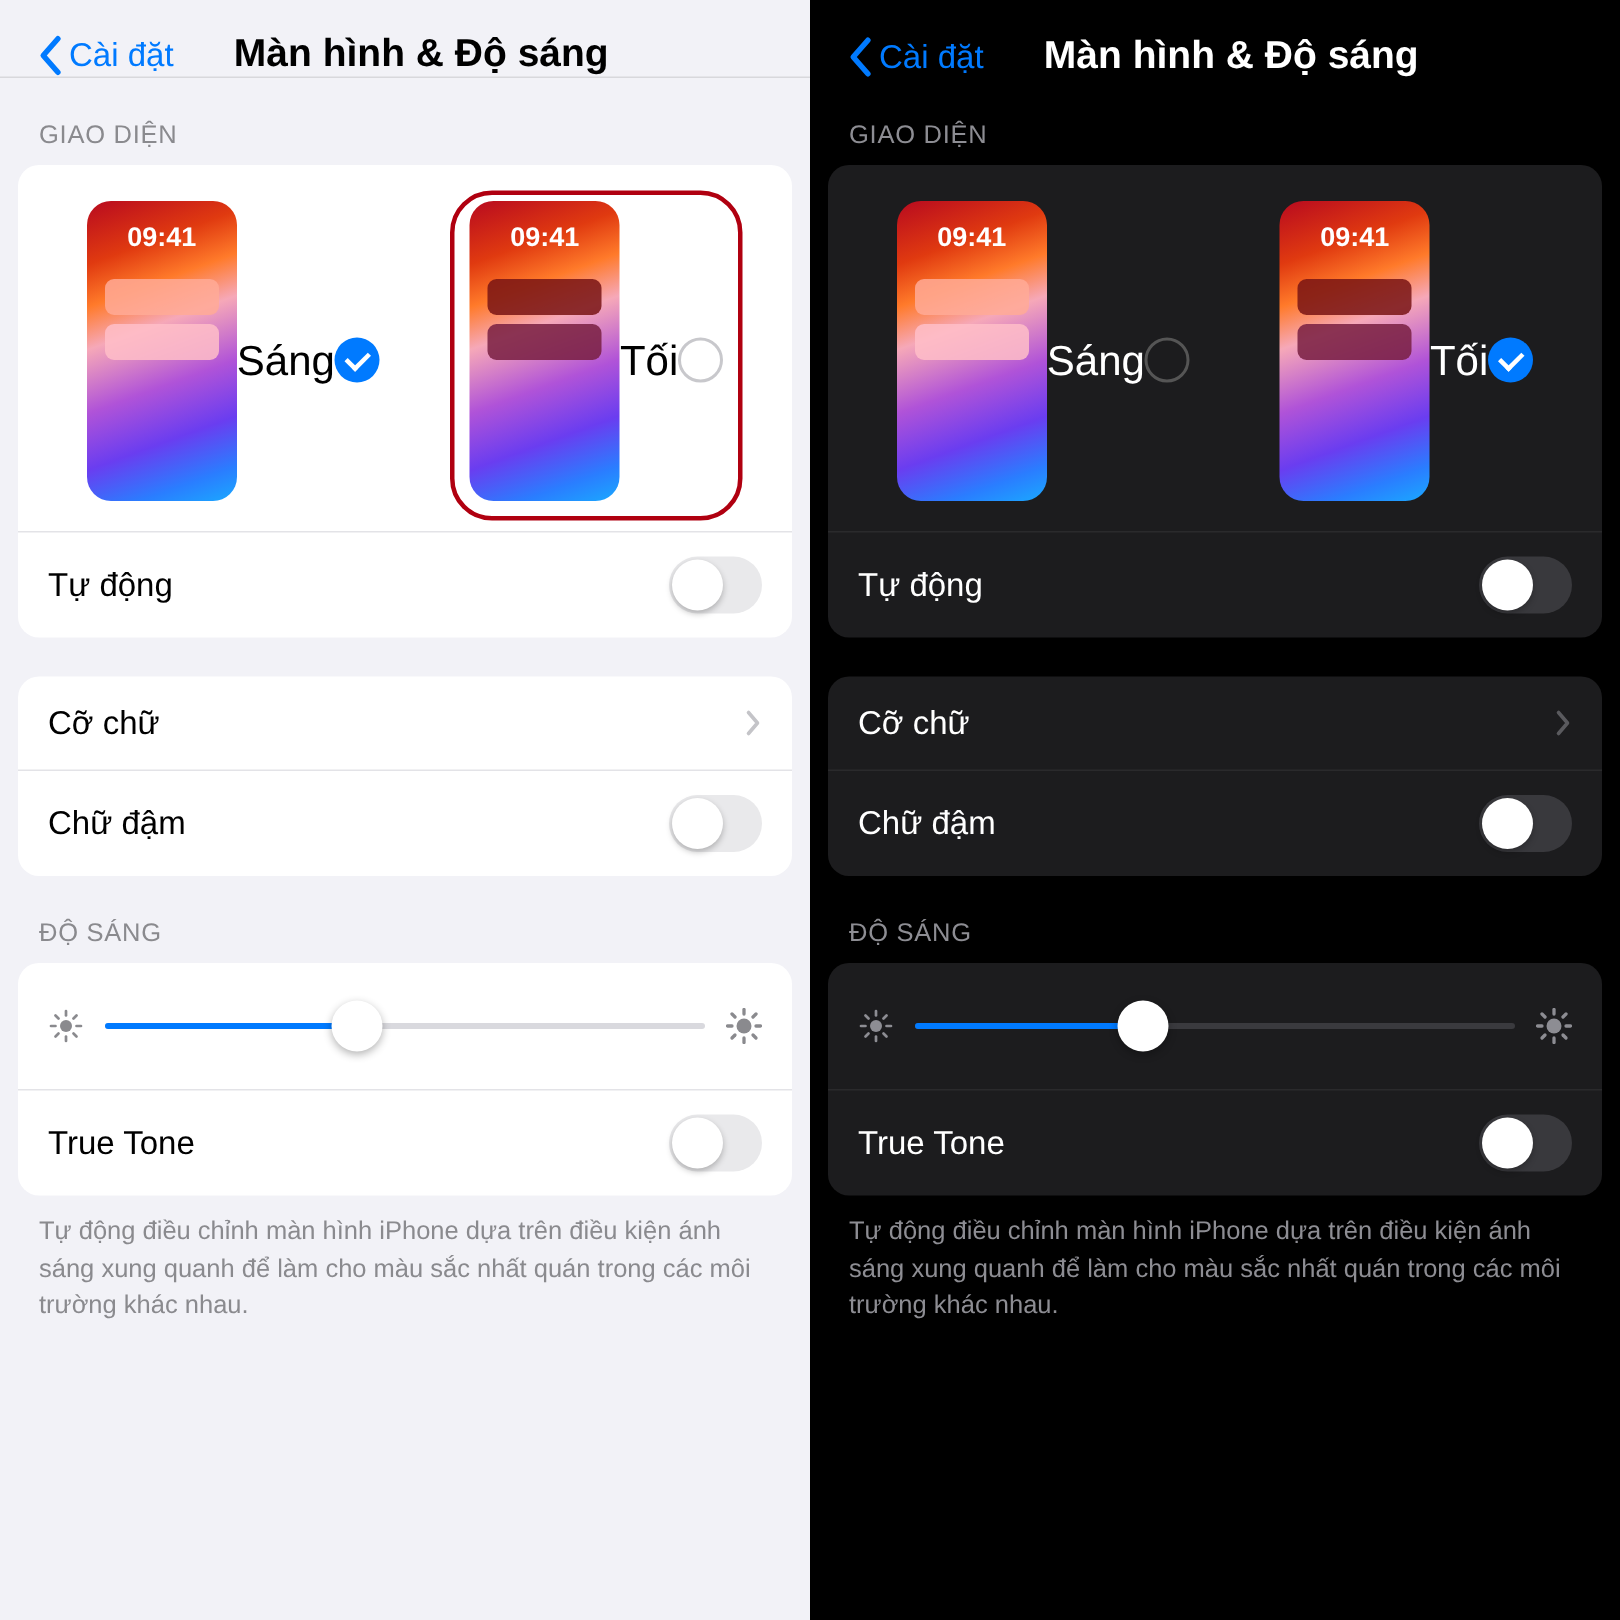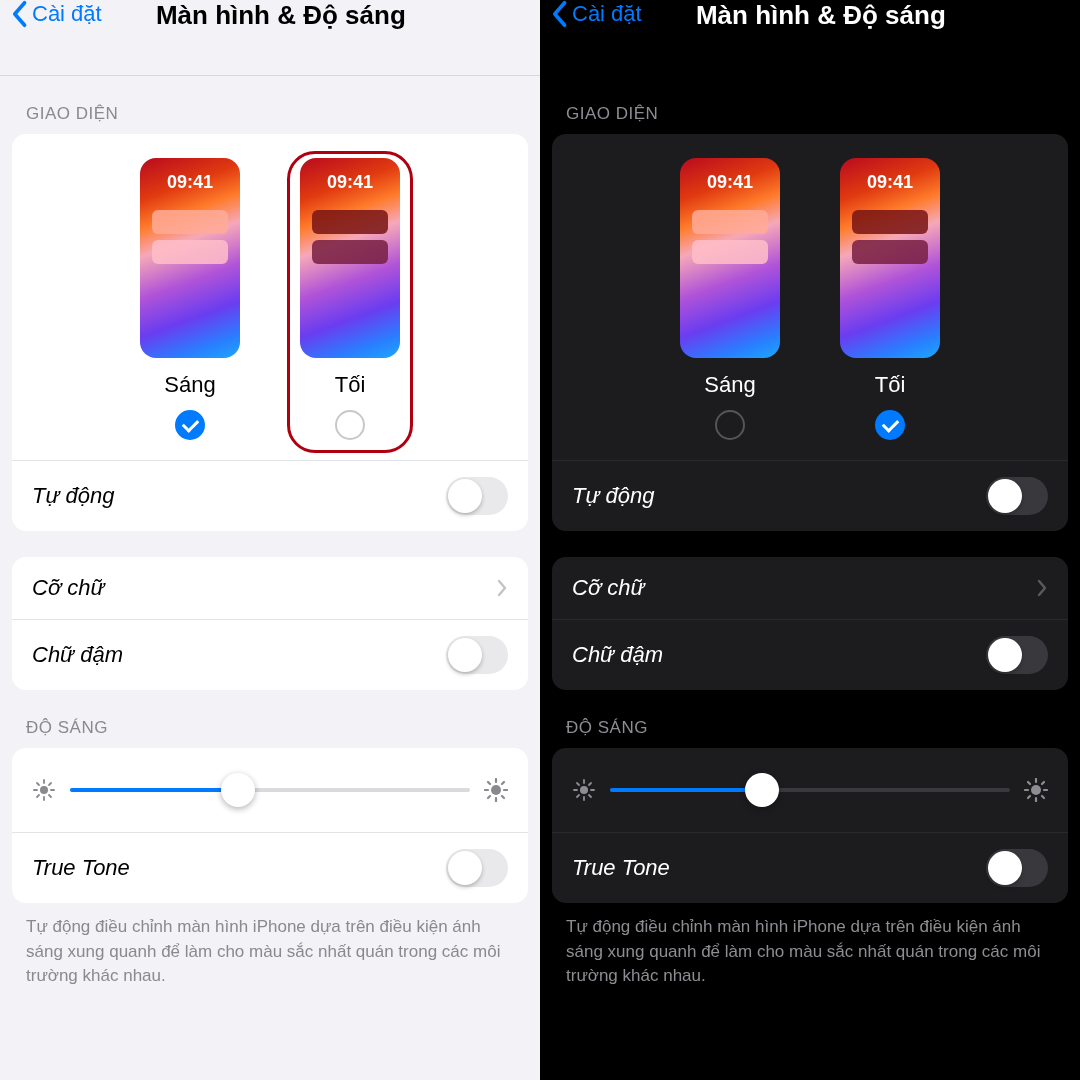--- a/index.html
+++ b/index.html
@@ -6,59 +6,59 @@
   body {
     font-family: -apple-system, "Helvetica Neue", Arial, sans-serif;
     width: 1080px; height: 1080px;
     display: flex;
     background: #808080;
   }
   .pane { width: 540px; height: 1080px; display: flex; flex-direction: column; overflow: hidden; }
   .light { background: #f2f2f7; color: #000; }
   .dark  { background: #000; color: #fff; }
 
-  .nav { display: flex; align-items: flex-start; height: 76px; padding: 0 10px; }
+  .nav { display: flex; align-items: flex-end; height: 52px; padding: 0 24px; }
   .light .nav { background: #f2f2f7; border-bottom: 1px solid #d8d8dc; }
   .dark  .nav { background: #000; }
   .back { display: flex; align-items: center; color: #007aff; font-size: 22px; cursor: pointer; }
   .back svg { width: 18px; height: 28px; margin-right: 4px; }
   .title { flex: 1; text-align: center; font-size: 26px; font-weight: 600; margin-left: -70px; }
   .dark .title { color: #fff; }
 
   .section-header { font-size: 17px; letter-spacing: 0.5px; padding: 28px 26px 10px; }
   .light .section-header { color: #8a8a8e; }
   .dark  .section-header { color: #8d8d93; }
 
   .card { margin: 0 12px; border-radius: 14px; overflow: hidden; }
   .light .card { background: #fff; }
   .dark  .card { background: #1c1c1e; }
 
   .appearance-row { display: flex; justify-content: center; gap: 60px; padding: 24px 20px 20px; }
-  .appearance-opt { display: flex; flex-direction: column; align-items: center; cursor: pointer; position: relative; }
+  .appearance-opt { display: flex; flex-direction: row; align-items: center; cursor: pointer; position: relative; }
   .appearance-opt.highlight { border: 3px solid #b00010; border-radius: 28px; padding: 4px 10px 10px; margin: -7px -13px -13px; }
   .phone { width: 100px; height: 200px; border-radius: 16px; position: relative; overflow: hidden; background: linear-gradient(160deg,#b80a1f 0%,#e03a10 18%,#ff7a2a 30%,#f6a8b8 42%,#b053d8 60%,#6a3df0 76%,#2a7dff 90%,#1aa9ff 100%); }
   .phone .clock { position: absolute; top: 14px; left: 0; right: 0; text-align: center; color: #fff; font-weight: 700; font-size: 18px; }
   .phone .widget { position: absolute; left: 12px; right: 12px; height: 24px; border-radius: 6px; }
   .phone .w1 { top: 52px; }
   .phone .w2 { top: 82px; }
   .phone.lightw .w1 { background: rgba(255,170,150,0.85); }
   .phone.lightw .w2 { background: rgba(255,190,200,0.85); }
   .phone.darkw  .w1 { background: rgba(120,20,20,0.85); }
   .phone.darkw  .w2 { background: rgba(120,30,65,0.85); }
-  .opt-label { margin-top: 14px; font-size: 22px; }
+  .opt-label { margin-top: 14px; font-size: 28px; }
   .dark .opt-label { color: #fff; }
 
   .radio { margin-top: 12px; width: 30px; height: 30px; border-radius: 50%; display: flex; align-items: center; justify-content: center; }
   .radio.checked { background: #007aff; }
   .radio.checked::after { content: ""; width: 12px; height: 7px; border-left: 3px solid #fff; border-bottom: 3px solid #fff; transform: rotate(-45deg); margin-top: -3px; }
   .radio.empty { border: 2.5px solid; }
   .light .radio.empty { border-color: #c8c8cc; background: #fff; }
   .dark  .radio.empty { border-color: #555; background: transparent; }
 
-  .row { display: flex; align-items: center; justify-content: space-between; padding: 16px 20px; font-size: 22px; min-height: 62px; font-style: italic; }
+  .row { display: flex; align-items: center; justify-content: space-between; padding: 16px 20px; font-size: 22px; min-height: 62px; }
   .light .sep { border-top: 1px solid #e3e3e7; }
   .dark  .sep { border-top: 1px solid #2a2a2c; }
   .chev { color: #c4c4c8; }
   .dark .chev { color: #5a5a5e; }
 
   .toggle { width: 62px; height: 38px; border-radius: 19px; position: relative; cursor: pointer; }
   .light .toggle { background: #e9e9eb; }
   .dark  .toggle { background: #39393d; }
   .knob { position: absolute; width: 34px; height: 34px; border-radius: 50%; background: #fff; top: 2px; left: 2px; box-shadow: 0 2px 4px rgba(0,0,0,0.25); }
 

